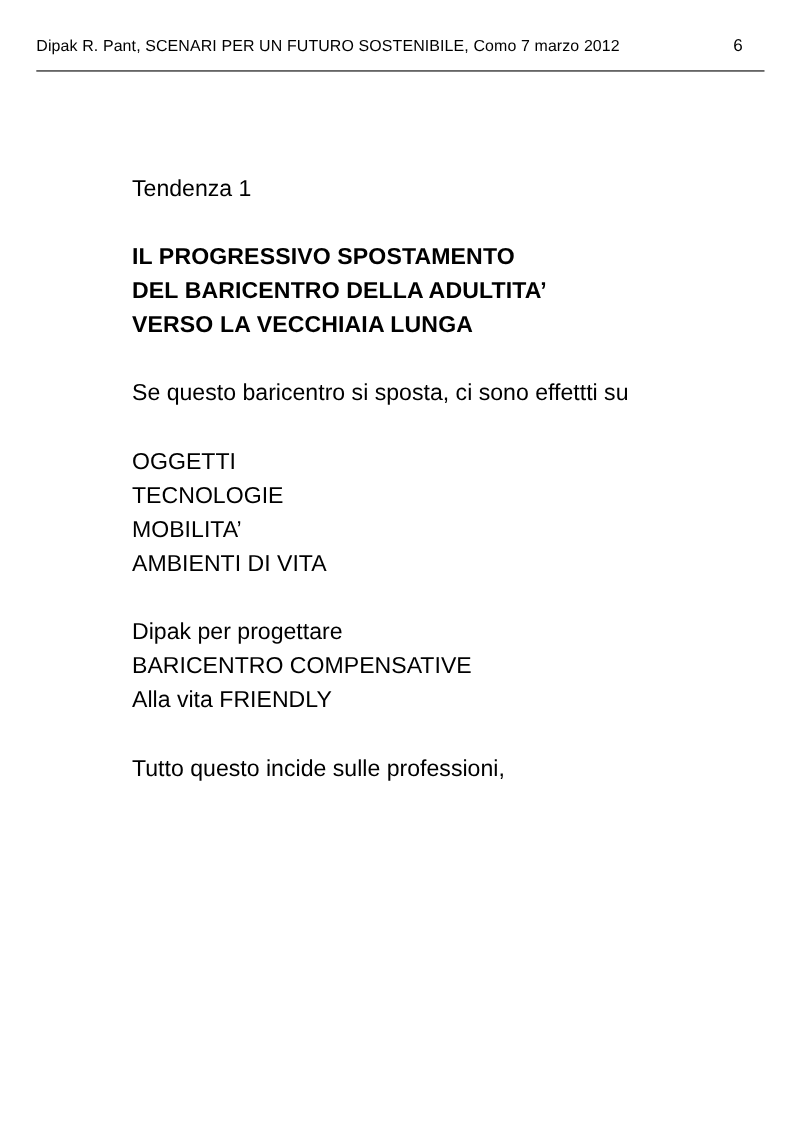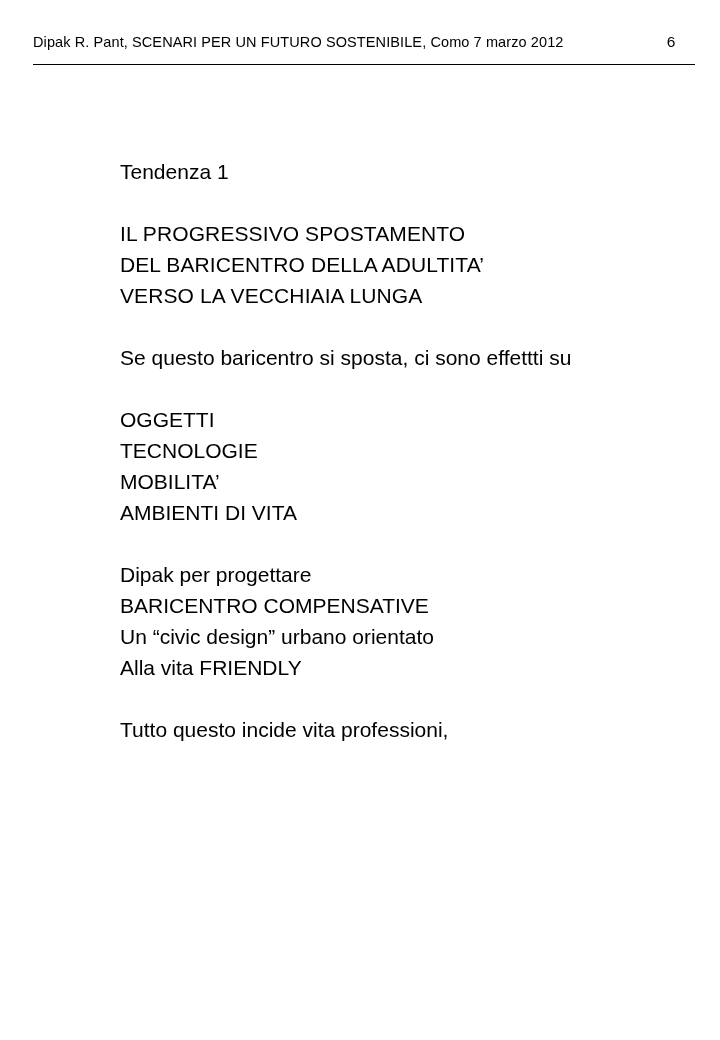--- a/index.html
+++ b/index.html
@@ -69,21 +69,21 @@
     margin-bottom: 0;
   }
 
   .line {
     font-size: 21px;
     line-height: 31px;
     white-space: pre;
     color: #000000;
   }
   .line.bold {
-    font-weight: normal;
+    font-weight: bold;
     letter-spacing: 0.1px;
   }
 </style>
 </head>
 <body>
 
 <div class="page-header">
   <div class="header-title">Dipak R. Pant, SCENARI PER UN FUTURO SOSTENIBILE, Como 7 marzo 2012</div>
   <div class="header-pagenum">6</div>
   <div class="header-rule"></div>
@@ -103,19 +103,18 @@
     </div>
     <div class="block">
       <div class="line">OGGETTI</div>
       <div class="line">TECNOLOGIE</div>
       <div class="line">MOBILITA’</div>
       <div class="line">AMBIENTI DI VITA</div>
     </div>
     <div class="block">
       <div class="line">Dipak per progettare</div>
       <div class="line">BARICENTRO COMPENSATIVE</div>
-      <div class="line">Un “civic design” urbano orientato</div>
       <div class="line">Alla vita FRIENDLY</div>
     </div>
     <div class="block">
-      <div class="line">Tutto questo incide vita professioni,</div>
+      <div class="line">Tutto questo incide sulle professioni,</div>
     </div>
   </div>
 
 </body></html>

